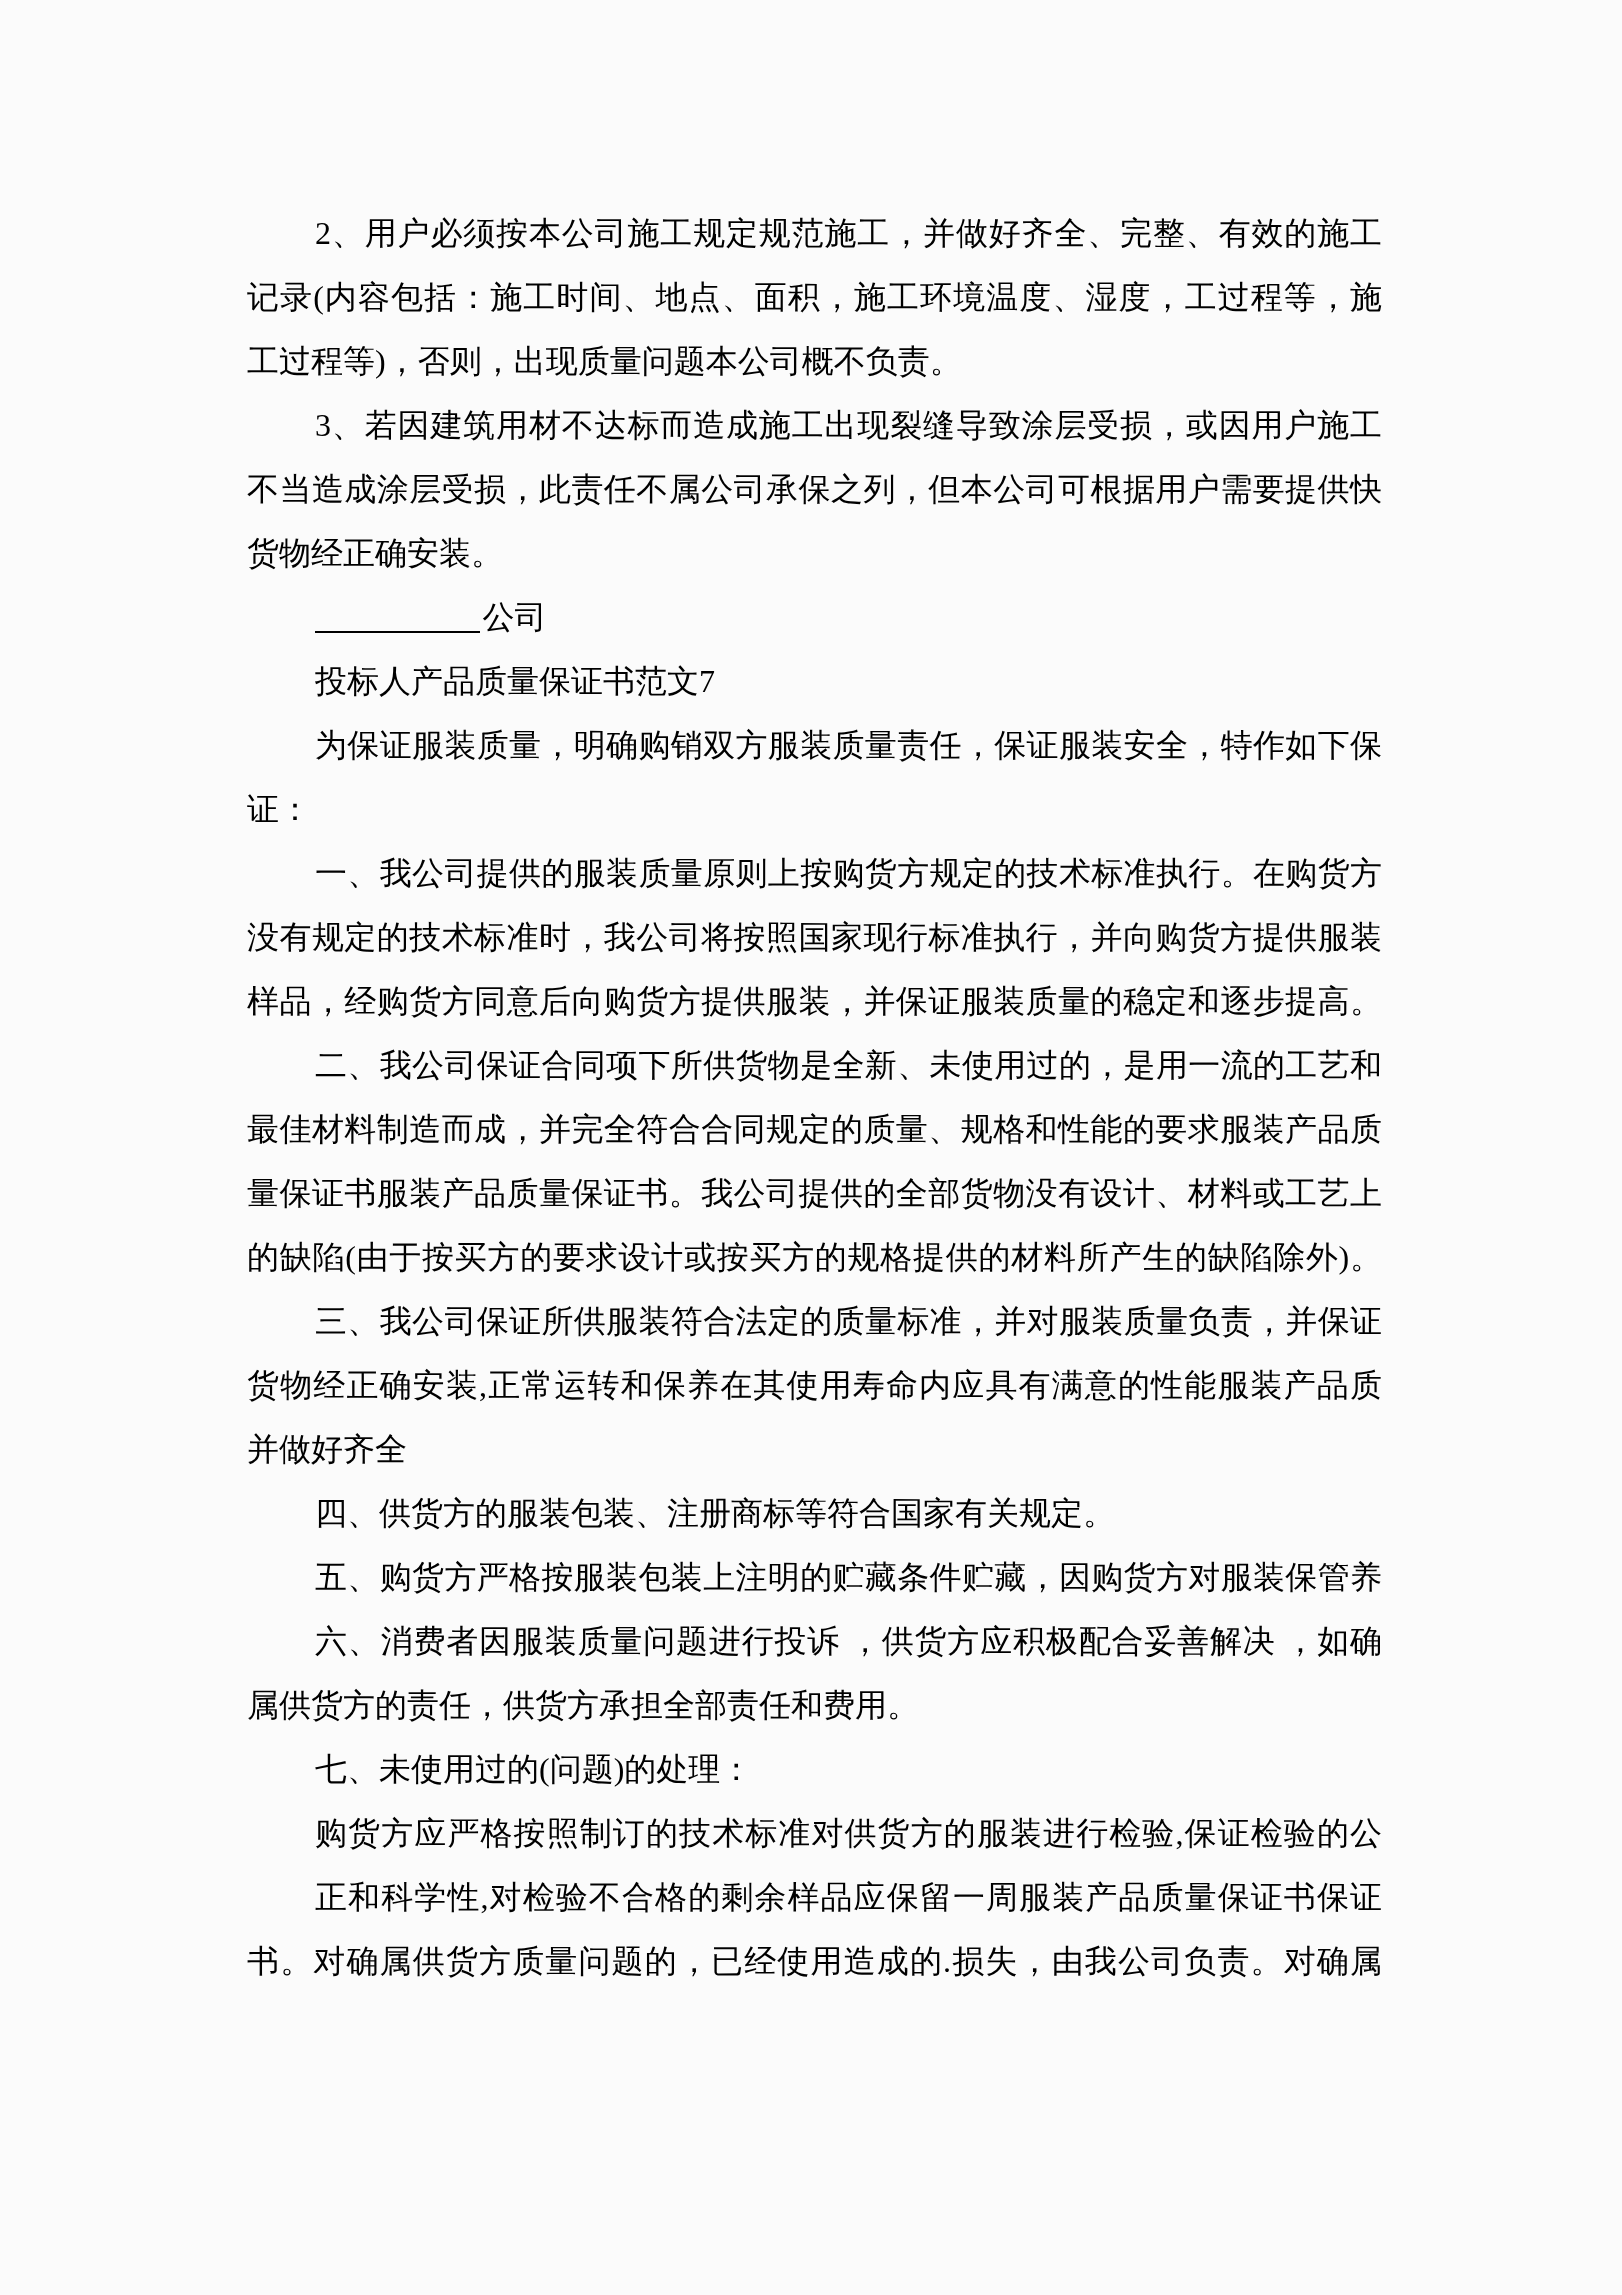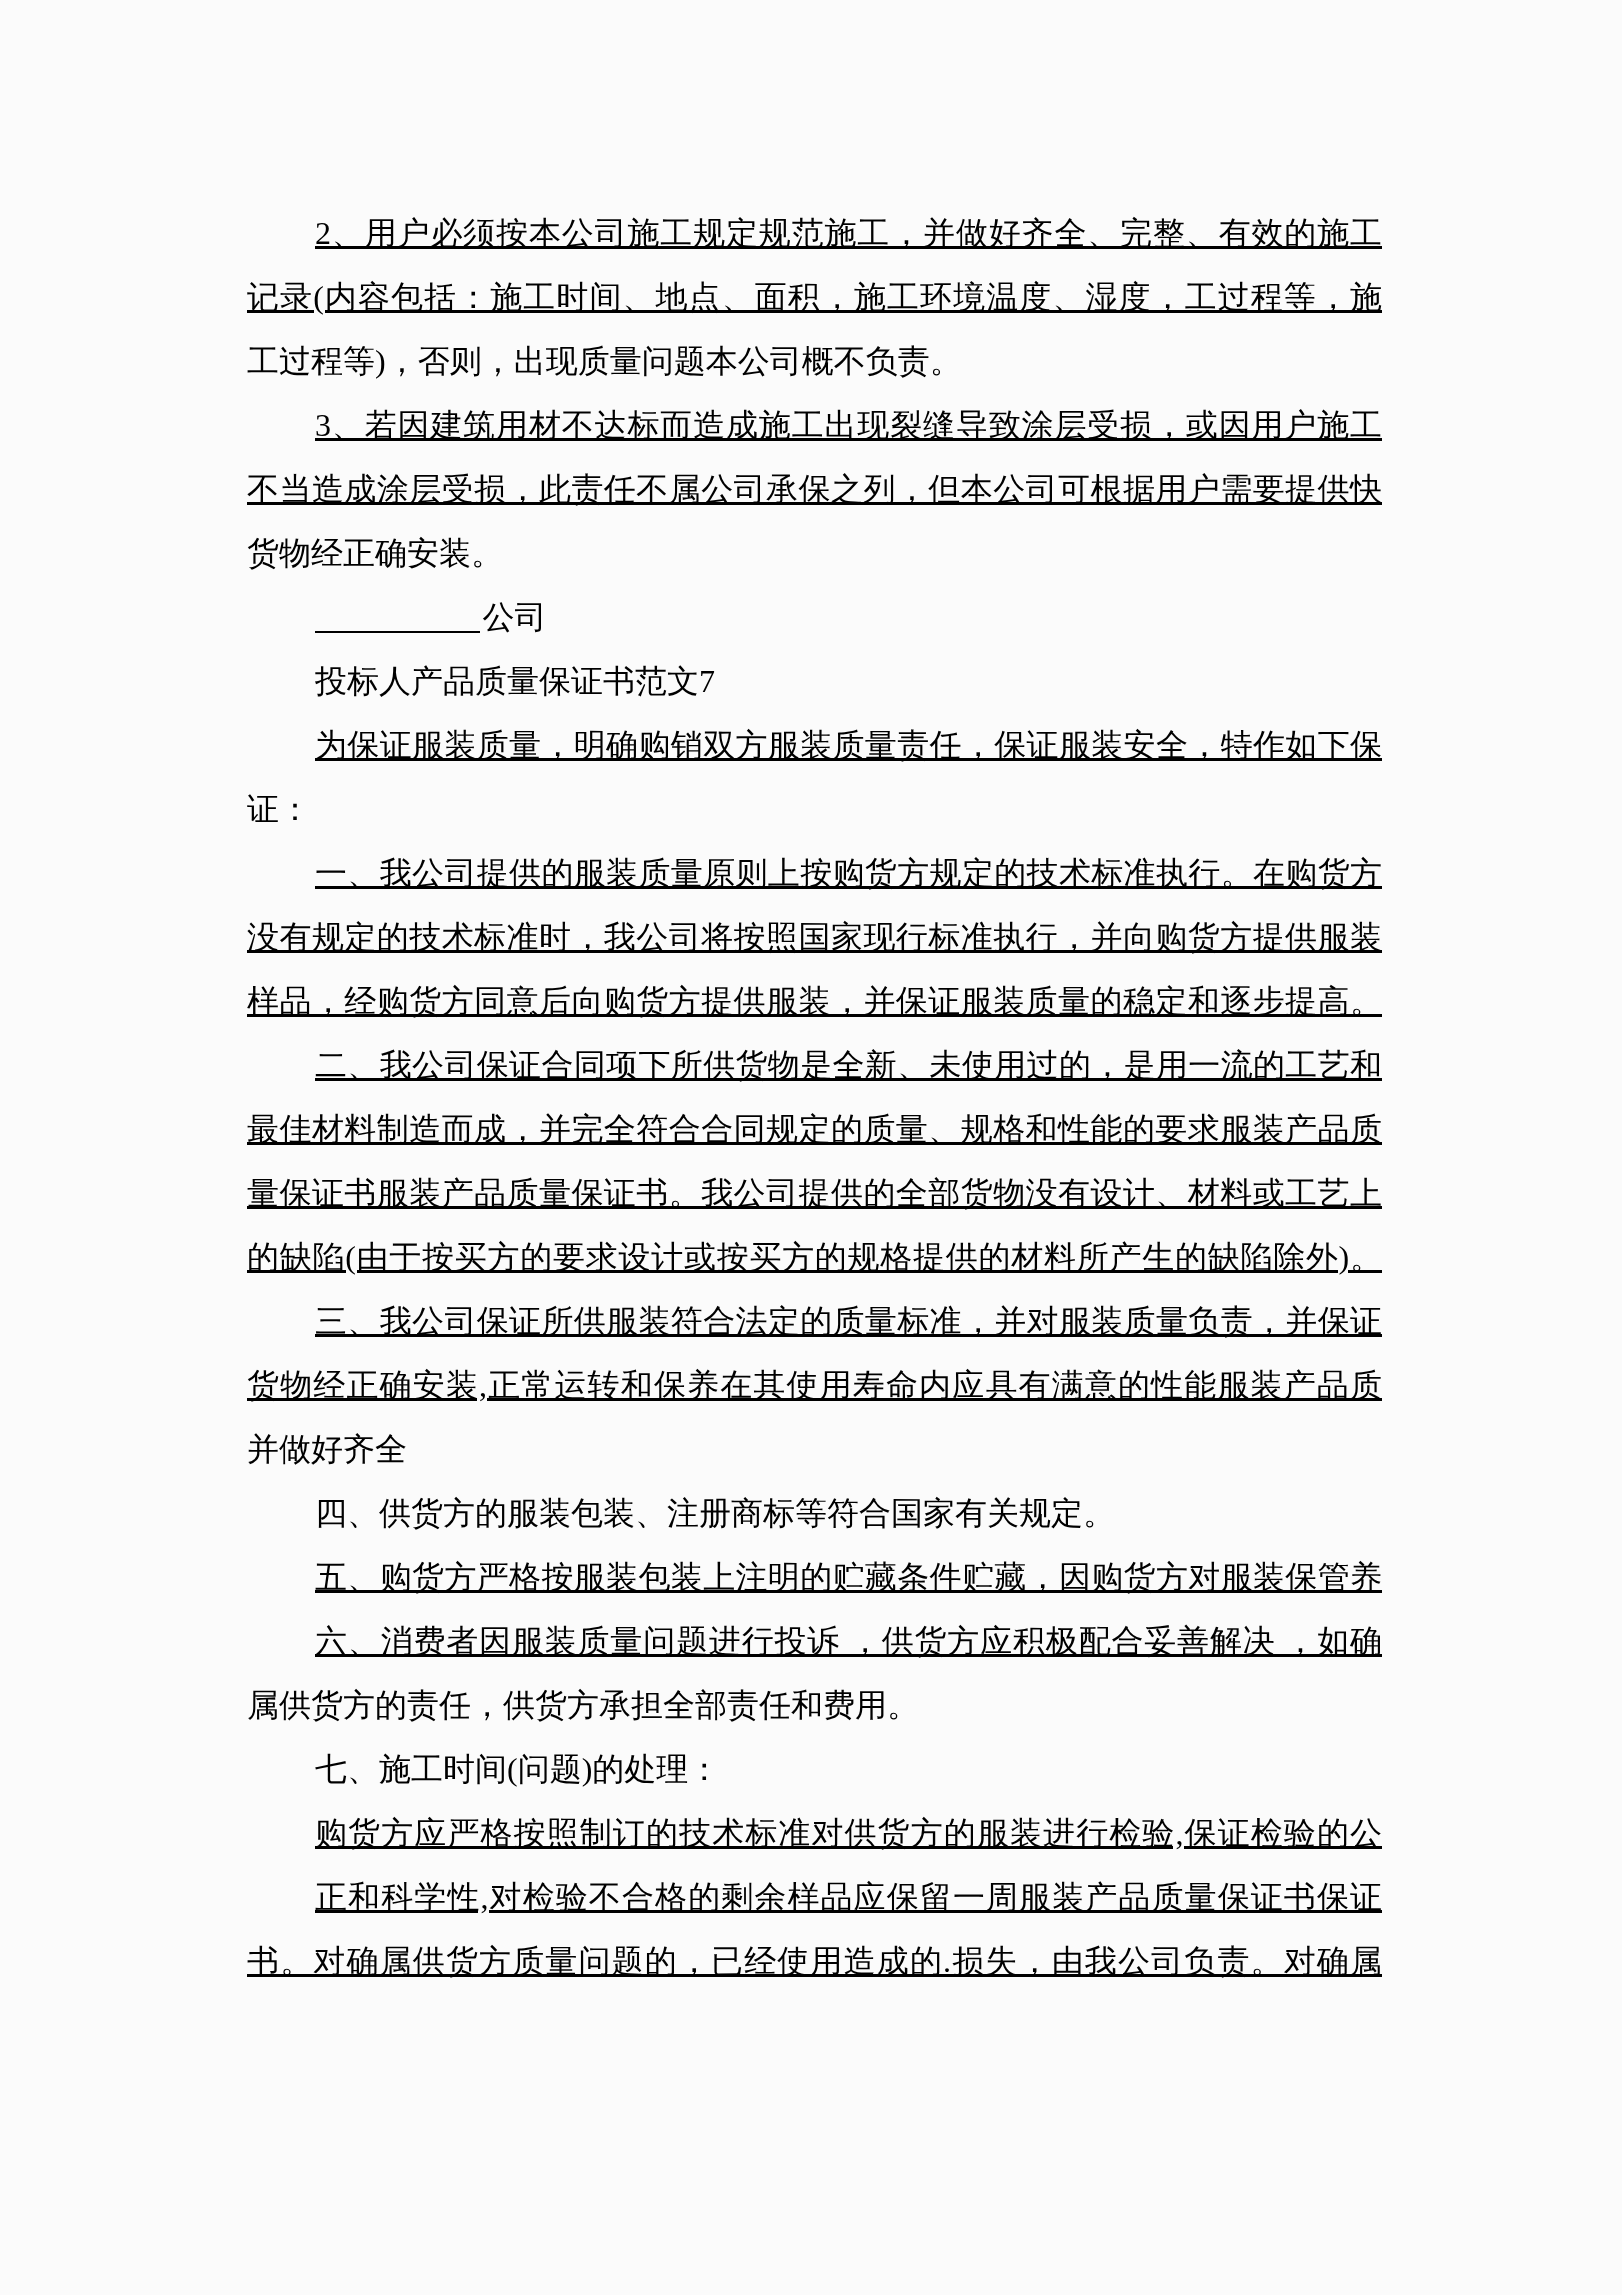--- a/index.html
+++ b/index.html
@@ -26,21 +26,20 @@
     line-height: 64px;
     font-size: 32px;
     letter-spacing: 0;
     white-space: nowrap;
   }
   .line.justify {
     white-space: normal;
     text-align: justify;
     text-align-last: justify;
     text-justify: inter-character;
-    text-decoration: underline;
   }
   .line.indent {
     padding-left: 68px;
   }
   .blank-underline {
     display: inline-block;
     width: 165px;
     height: 26px;
     border-bottom: 2.6px solid #000;
     vertical-align: -5.2px;
@@ -68,18 +67,18 @@
     <div class="line justify"><span>最佳材料制造而成，并完全符合合同规定的质量、规格和性能的要求服装产品质</span></div>
     <div class="line justify"><span>量保证书服装产品质量保证书。我公司提供的全部货物没有设计、材料或工艺上</span></div>
     <div class="line justify"><span>的缺陷(由于按买方的要求设计或按买方的规格提供的材料所产生的缺陷除外)。</span></div>
     <div class="line indent justify"><span>三、我公司保证所供服装符合法定的质量标准，并对服装质量负责，并保证</span></div>
     <div class="line justify"><span>货物经正确安装,正常运转和保养在其使用寿命内应具有满意的性能服装产品质</span></div>
     <div class="line"><span>并做好齐全</span></div>
     <div class="line indent"><span>四、供货方的服装包装、注册商标等符合国家有关规定。</span></div>
     <div class="line indent justify"><span>五、购货方严格按服装包装上注明的贮藏条件贮藏，因购货方对服装保管养</span></div>
     <div class="line indent justify"><span>六、消费者因服装质量问题进行投诉 ，供货方应积极配合妥善解决 ，如确</span></div>
     <div class="line"><span>属供货方的责任，供货方承担全部责任和费用。</span></div>
-    <div class="line indent"><span>七、施工时间(问题)的处理：</span></div>
+    <div class="line indent"><span>七、未使用过的(问题)的处理：</span></div>
     <div class="line indent justify"><span>购货方应严格按照制订的技术标准对供货方的服装进行检验,保证检验的公</span></div>
     <div class="line indent justify"><span>正和科学性,对检验不合格的剩余样品应保留一周服装产品质量保证书保证</span></div>
     <div class="line justify"><span>书。对确属供货方质量问题的，已经使用造成的.损失，由我公司负责。对确属</span></div>
   </div>
 
 
 </body></html>

